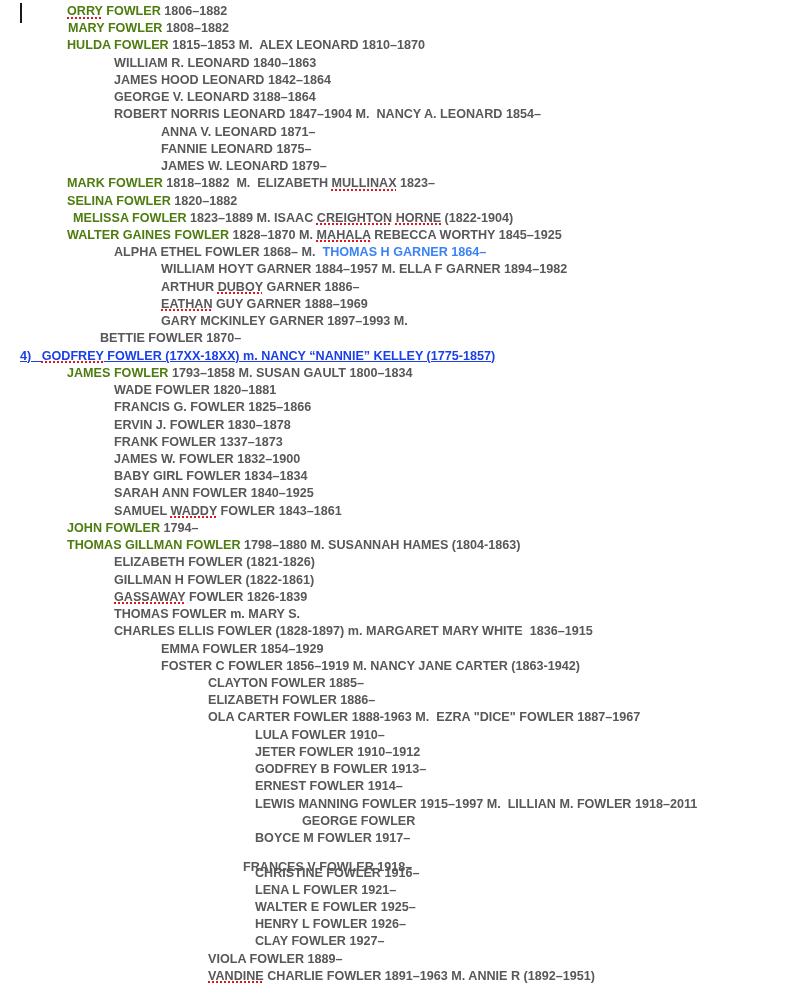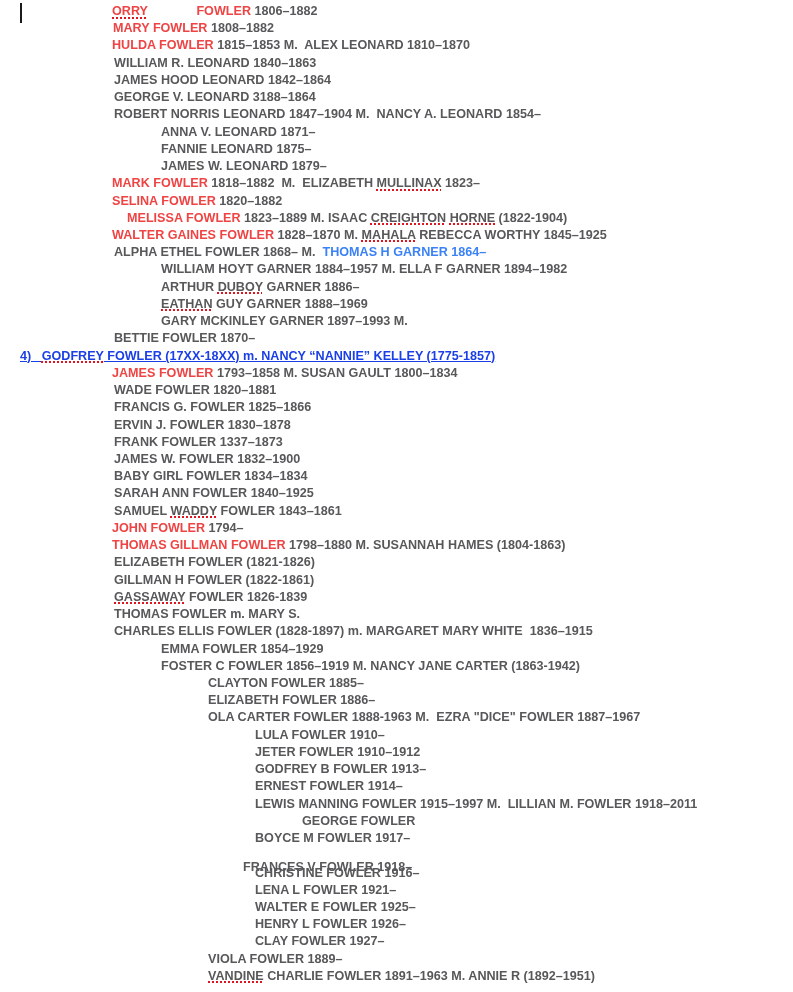--- a/index.html
+++ b/index.html
@@ -31,21 +31,21 @@
     top: 3px;
     width: 793px;
   }
   .line {
     position: absolute;
     left: 0;
     height: 17.23px;
     line-height: 17.23px;
     white-space: pre;
   }
-  .red { color: #ef4444; margin-left: 45px; }
+  .red { color: #4d7c0f; }
   .dark { color: #3b82f6; }
   .link {
     color: #1b3fe6;
     text-decoration: underline;
     text-underline-offset: 1px;
     cursor: pointer;
   }
   .spell {
     text-decoration: underline dotted #e0141e;
     text-decoration-thickness: 2px;
@@ -62,28 +62,28 @@
     <div class="line" style="top: 34.46px; left: 67px;"><span class="red">HULDA FOWLER</span><span> 1815–1853 M.  ALEX LEONARD 1810–1870</span></div>
     <div class="line" style="top: 51.69px; left: 114px;"><span>WILLIAM R. LEONARD 1840–1863</span></div>
     <div class="line" style="top: 68.92px; left: 114px;"><span>JAMES HOOD LEONARD 1842–1864</span></div>
     <div class="line" style="top: 86.15px; left: 114px;"><span>GEORGE V. LEONARD 3188–1864</span></div>
     <div class="line" style="top: 103.38px; left: 114px;"><span>ROBERT NORRIS LEONARD 1847–1904 M.  NANCY A. LEONARD 1854–</span></div>
     <div class="line" style="top: 120.61px; left: 161px;"><span>ANNA V. LEONARD 1871–</span></div>
     <div class="line" style="top: 137.84px; left: 161px;"><span>FANNIE LEONARD 1875–</span></div>
     <div class="line" style="top: 155.07px; left: 161px;"><span>JAMES W. LEONARD 1879–</span></div>
     <div class="line" style="top: 172.3px; left: 67px;"><span class="red">MARK FOWLER</span><span> 1818–1882  M.  ELIZABETH </span><span class="spell">MULLINAX</span><span> 1823–</span></div>
     <div class="line" style="top: 189.53px; left: 67px;"><span class="red">SELINA FOWLER</span><span> 1820–1882</span></div>
-    <div class="line" style="top: 206.76px; left: 82px;"><span class="red">MELISSA FOWLER</span><span> 1823–1889 M. ISAAC </span><span class="spell">CREIGHTON</span><span> </span><span class="spell">HORNE</span><span> (1822-1904)</span></div>
+    <div class="line" style="top: 206.76px; left: 73px;"><span class="red">MELISSA FOWLER</span><span> 1823–1889 M. ISAAC </span><span class="spell">CREIGHTON</span><span> </span><span class="spell">HORNE</span><span> (1822-1904)</span></div>
     <div class="line" style="top: 223.99px; left: 67px;"><span class="red">WALTER GAINES FOWLER</span><span> 1828–1870 M. </span><span class="spell">MAHALA</span><span> REBECCA WORTHY 1845–1925</span></div>
     <div class="line" style="top: 241.22px; left: 114px;"><span>ALPHA ETHEL FOWLER 1868– M.  </span><span class="dark">THOMAS H GARNER 1864–</span></div>
     <div class="line" style="top: 258.45px; left: 161px;"><span>WILLIAM HOYT GARNER 1884–1957 M. ELLA F GARNER 1894–1982</span></div>
     <div class="line" style="top: 275.68px; left: 161px;"><span>ARTHUR </span><span class="spell">DUBOY</span><span> GARNER 1886–</span></div>
     <div class="line" style="top: 292.91px; left: 161px;"><span class="spell">EATHAN</span><span> GUY GARNER 1888–1969</span></div>
     <div class="line" style="top: 310.14px; left: 161px;"><span>GARY MCKINLEY GARNER 1897–1993 M.</span></div>
-    <div class="line" style="top: 327.37px; left: 114px;"><span>BETTIE FOWLER 1870–</span></div>
+    <div class="line" style="top: 327.37px; left: 100px;"><span>BETTIE FOWLER 1870–</span></div>
     <div class="line" style="top: 344.6px; left: 20px;"><span class="link">4)   </span><span class="link spell">GODFREY</span><span class="link"> FOWLER (17XX-18XX) m. NANCY “NANNIE” KELLEY (1775-1857)</span></div>
     <div class="line" style="top: 361.83px; left: 67px;"><span class="red">JAMES FOWLER</span><span> 1793–1858 M. SUSAN GAULT 1800–1834</span></div>
     <div class="line" style="top: 379.06px; left: 114px;"><span>WADE FOWLER 1820–1881</span></div>
     <div class="line" style="top: 396.29px; left: 114px;"><span>FRANCIS G. FOWLER 1825–1866</span></div>
     <div class="line" style="top: 413.52px; left: 114px;"><span>ERVIN J. FOWLER 1830–1878</span></div>
     <div class="line" style="top: 430.75px; left: 114px;"><span>FRANK FOWLER 1337–1873</span></div>
     <div class="line" style="top: 447.98px; left: 114px;"><span>JAMES W. FOWLER 1832–1900</span></div>
     <div class="line" style="top: 465.21px; left: 114px;"><span>BABY GIRL FOWLER 1834–1834</span></div>
     <div class="line" style="top: 482.44px; left: 114px;"><span>SARAH ANN FOWLER 1840–1925</span></div>
     <div class="line" style="top: 499.67px; left: 114px;"><span>SAMUEL </span><span class="spell">WADDY</span><span> FOWLER 1843–1861</span></div>

